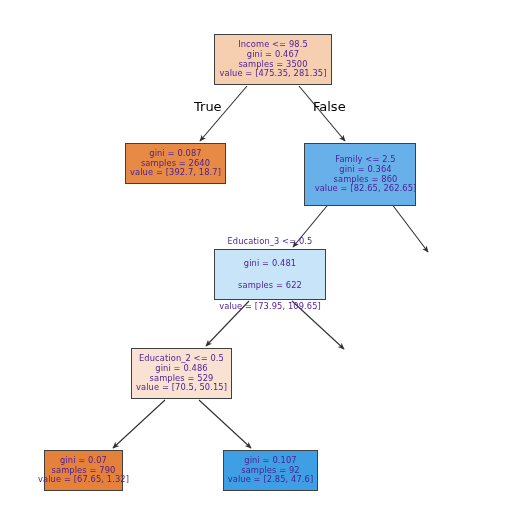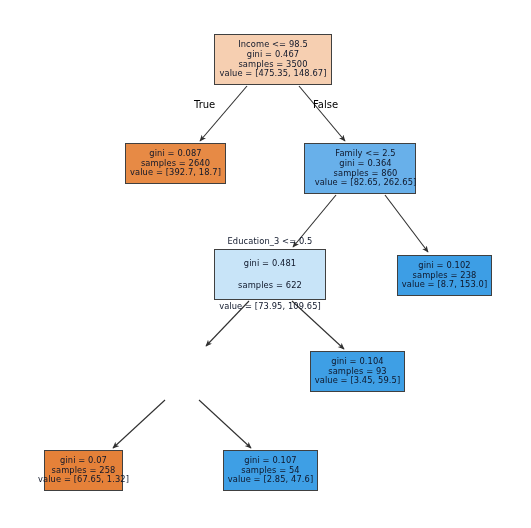--- a/index.html
+++ b/index.html
@@ -27,31 +27,31 @@
     position: absolute;
     box-sizing: border-box;
     border: 1px solid #404040;
     text-align: center;
     display: flex;
     flex-direction: column;
     justify-content: center;
     align-items: center;
     padding: 2px 5px;
     line-height: 1.18;
-    color: #0f172a;
+    color: #4c1d95;
     white-space: nowrap;
   }
   .node .ln {
     display: block;
     font-size: 8.3px;
     letter-spacing: 0.1px;
   }
   .edge-label {
     position: absolute;
-    font-size: 10px;
+    font-size: 13px;
     color: #000000;
     white-space: nowrap;
   }
 </style>
 </head>
 <body>
 
 <div id="canvas">
 
   <svg id="edges" viewBox="0 0 531 528" xmlns="http://www.w3.org/2000/svg">
@@ -72,66 +72,60 @@
     </g>
   </svg>
 
   <div class="edge-label" style="left:194px; top:99px;">True</div>
   <div class="edge-label" style="left:313px; top:99px;">False</div>
 
   <div class="node" style="left: 214px; top: 34px; width: 118px; height: 51px; background: rgb(246, 207, 177); border-color: rgb(64, 64, 64);">
     <span class="ln">Income &lt;= 98.5</span>
     <span class="ln">gini = 0.467</span>
     <span class="ln">samples = 3500</span>
-    <span class="ln">value = [475.35, 148.67]</span>
+    <span class="ln">value = [475.35, 281.35]</span>
   </div>
 
   <div class="node" style="left: 125px; top: 143px; width: 101px; height: 41px; background: rgb(231, 138, 69); border-color: rgb(64, 64, 64);">
 
     <span class="ln">gini = 0.087</span>
     <span class="ln">samples = 2640</span>
     <span class="ln">value = [392.7, 18.7]</span>
   </div>
 
-  <div class="node" style="left: 304px; top: 143px; width: 112px; height: 51px; background: rgb(104, 176, 234); border-color: rgb(64, 64, 64); padding-left: 16px;">
+  <div class="node" style="left: 304px; top: 143px; width: 112px; height: 63px; background: rgb(104, 176, 234); border-color: rgb(64, 64, 64); padding-left: 16px;">
     <span class="ln">Family &lt;= 2.5</span>
     <span class="ln">gini = 0.364</span>
     <span class="ln">samples = 860</span>
     <span class="ln">value = [82.65, 262.65]</span>
   </div>
 
   <div class="node" style="left: 214px; top: 249px; width: 112px; height: 51px; background: rgb(200, 228, 248); border-color: rgb(64, 64, 64); gap: 12px;">
     <span class="ln">Education_3 &lt;= 0.5</span>
     <span class="ln">gini = 0.481</span>
     <span class="ln">samples = 622</span>
     <span class="ln">value = [73.95, 109.65]</span>
   </div>
 
-  <div class="node" style="left: 397px; top: 255px; width: 95px; height: 41px; background: rgb(61, 158, 229); border-color: rgb(64, 64, 64);">
 
-    <span class="ln">gini = 0.102</span>
-    <span class="ln">samples = 238</span>
-    <span class="ln">value = [8.7, 153.0]</span>
+  <div class="node" style="left: 131px; top: 348px; width: 101px; height: 51px; background: rgb(249, 226, 209); border-color: rgb(64, 64, 64);">
+    <span class="ln">Education_2 &lt;= 0.5</span>
+    <span class="ln">gini = 0.486</span>
+    <span class="ln">samples = 529</span>
+    <span class="ln">value = [70.5, 50.15]</span>
   </div>
 
-
-  <div class="node" style="left: 310px; top: 351px; width: 95px; height: 41px; background: rgb(62, 159, 229); border-color: rgb(64, 64, 64);">
-
-    <span class="ln">gini = 0.104</span>
-    <span class="ln">samples = 93</span>
-    <span class="ln">value = [3.45, 59.5]</span>
-  </div>
 
   <div class="node" style="left: 44px; top: 450px; width: 79px; height: 41px; background: rgb(229, 129, 57); border-color: rgb(64, 64, 64);">
 
     <span class="ln">gini = 0.07</span>
-    <span class="ln">samples = 258</span>
+    <span class="ln">samples = 790</span>
     <span class="ln">value = [67.65, 1.32]</span>
   </div>
 
   <div class="node" style="left: 223px; top: 450px; width: 95px; height: 41px; background: rgb(62, 159, 229); border-color: rgb(64, 64, 64); text-align: right;">
 
     <span class="ln">gini = 0.107</span>
-    <span class="ln">samples = 54</span>
+    <span class="ln">samples = 92</span>
     <span class="ln">value = [2.85, 47.6]</span>
   </div>
 
 </div>
 
 </body></html>

